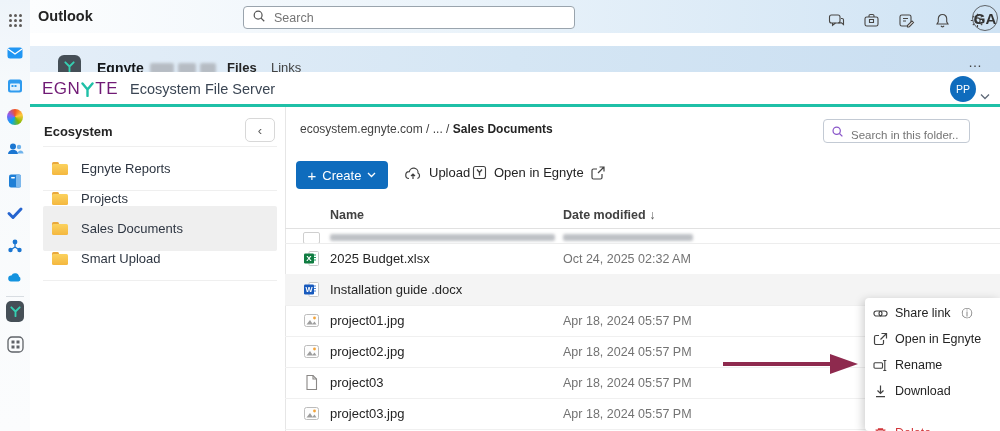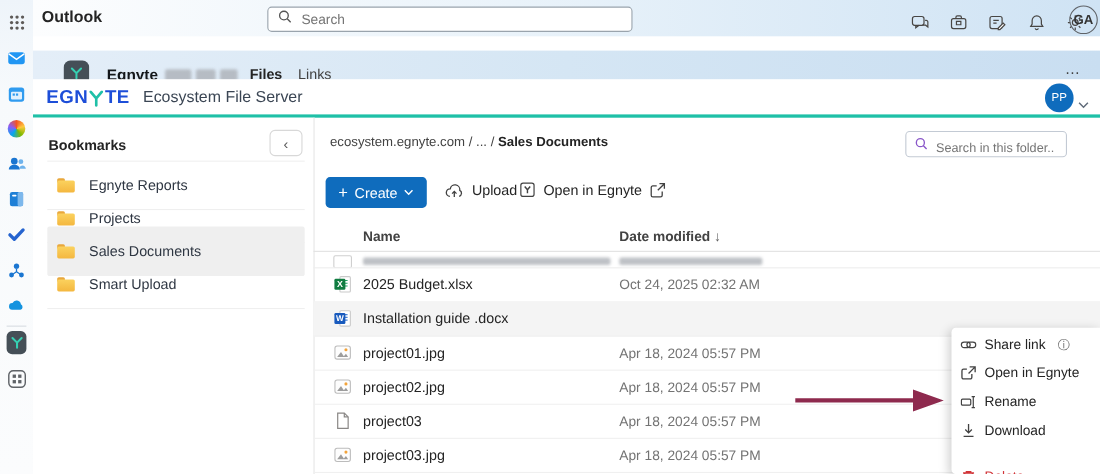--- a/index.html
+++ b/index.html
@@ -12,33 +12,33 @@
   .waffle{display:grid;grid-template-columns:repeat(3,3px);grid-gap:2px;}
   .waffle i{width:3px;height:3px;border-radius:50%;background:#5d5a58;}
   .rail-divider{position:absolute;left:6px;top:296px;width:18px;height:1px;background:#d8dde2;}
   .egnyte-tile{width:21px;height:21px;border-radius:5px;background:#454f57;display:flex;align-items:center;justify-content:center;}
   
   #topbar{left:30px;top:0;width:970px;height:33px;background:linear-gradient(90deg,#fcfdfe 0,#eaf3fa 45%,#cfe3f4 100%);}
   #outlook-title{left:8px;top:8px;font-size:14.5px;font-weight:700;color:#242424;}
   #top-search{left:213px;top:6px;width:322px;height:21px;background:#fff;border:1px solid #9aa4ad;border-radius:4px;display:flex;align-items:center;padding-left:8px;gap:6px;}
   #top-search input{border:none;outline:none;font-size:12.5px;color:#424242;width:270px;font-family:"Liberation Sans",sans-serif;background:transparent;}
   .tb-ic{position:absolute;top:12px;width:17px;height:17px;cursor:pointer;}
-  #ga-avatar{left:942px;top:5px;width:24px;height:24px;border:1px solid #5f6368;border-radius:50%;display:flex;align-items:center;justify-content:center;font-size:12px;font-weight:700;color:#333;cursor:pointer;}
+  #ga-avatar{left:942px;top:5px;width:24px;height:24px;border:1px solid #5f6368;border-radius:50%;display:flex;align-items:center;justify-content:center;font-size:15px;font-weight:700;color:#333;cursor:pointer;}
   
   #tabrow{left:30px;top:46px;width:970px;height:51px;background:linear-gradient(90deg,#e4eef8 0,#d5e6f4 50%,#c9def1 100%);}
   #appicon{left:28px;top:9px;width:23px;height:23px;border-radius:6px;background:#454f57;display:flex;align-items:center;justify-content:center;cursor:pointer;}
   #appname{left:67px;top:14px;font-size:14px;font-weight:700;color:#14171a;}
   .blurchunk{position:absolute;background:#a9adb3;filter:blur(1.6px);border-radius:2px;opacity:.75;}
   .apptab{position:absolute;top:14px;font-size:13px;color:#424242;cursor:pointer;}
   .apptab.active{font-weight:600;color:#242424;}
   #tab-underline{left:194px;top:33px;width:32px;height:3px;border-radius:2px;background:#0f6cbd;}
   #tab-more{left:938px;top:8px;font-size:14px;color:#424242;letter-spacing:1px;cursor:pointer;}
   
   #pagehead{left:30px;top:72px;width:970px;height:32px;background:#fff;}
-  #brand{left:12px;top:7px;display:flex;align-items:center;font-weight:700;font-size:17px;letter-spacing:.5px;color:#1d4ed8;}
+  #brand{left:12px;top:7px;display:flex;align-items:center;font-weight:400;font-size:17px;letter-spacing:.5px;color:#701a75;}
   #product{left:100px;top:9px;font-size:14.5px;color:#3b4654;}
   #pp-avatar{left:920px;top:4px;width:26px;height:26px;border-radius:50%;background:#0f6cbd;color:#fff;font-size:10.5px;font-weight:400;display:flex;align-items:center;justify-content:center;cursor:pointer;}
   #pp-chevron{left:950px;top:14px;}
   #tealline{left:30px;top:104px;width:970px;height:3px;background:#1fc0a7;}
   
   #sidebar{left:30px;top:107px;width:255px;height:324px;background:#fff;border-right:1px solid #e6e6e6;}
   #bm-title{left:14px;top:17px;font-size:13px;font-weight:700;color:#242424;}
   #collapse-btn{left:215px;top:11px;width:28px;height:22px;border:1px solid #d8d8d8;border-radius:5px;background:#fff;display:flex;align-items:center;justify-content:center;font-size:13px;color:#5a5a5a;cursor:pointer;}
   .si{position:absolute;left:13px;width:234px;height:45px;display:flex;align-items:center;gap:13px;padding-left:9px;box-sizing:border-box;border-bottom:1px solid #efefef;font-size:13px;color:#2e3642;cursor:pointer;}
   .si.sel{background:#efefef;border-radius:2px;}
@@ -223,21 +223,21 @@
     </div>
     <div id="product" class="abs">Ecosystem File Server</div>
     <div id="pp-avatar" class="abs">PP</div>
     <span id="pp-chevron" class="abs"><svg width="10" height="7" viewBox="0 0 10 7">
           <path d="M1 1.5l4 4 4-4" stroke="#5f6a79" stroke-width="1.3" fill="none"></path>
         </svg></span>
   </div>
   <div id="tealline" class="abs"></div>
 
   <div id="sidebar" class="abs">
-    <div id="bm-title" class="abs">Bookmarks</div>
+    <div id="bm-title" class="abs">Ecosystem</div>
     <div id="collapse-btn" class="abs">‹</div>
     <div class="si" style="top:39px;border-top:1px solid #efefef">
       <span class="folder">
           <i class="back"></i>
           <i class="front"></i>
         </span>
       <span>Egnyte Reports</span>
       </div>
     <div class="si" style="top:69px">
       <span class="folder">

